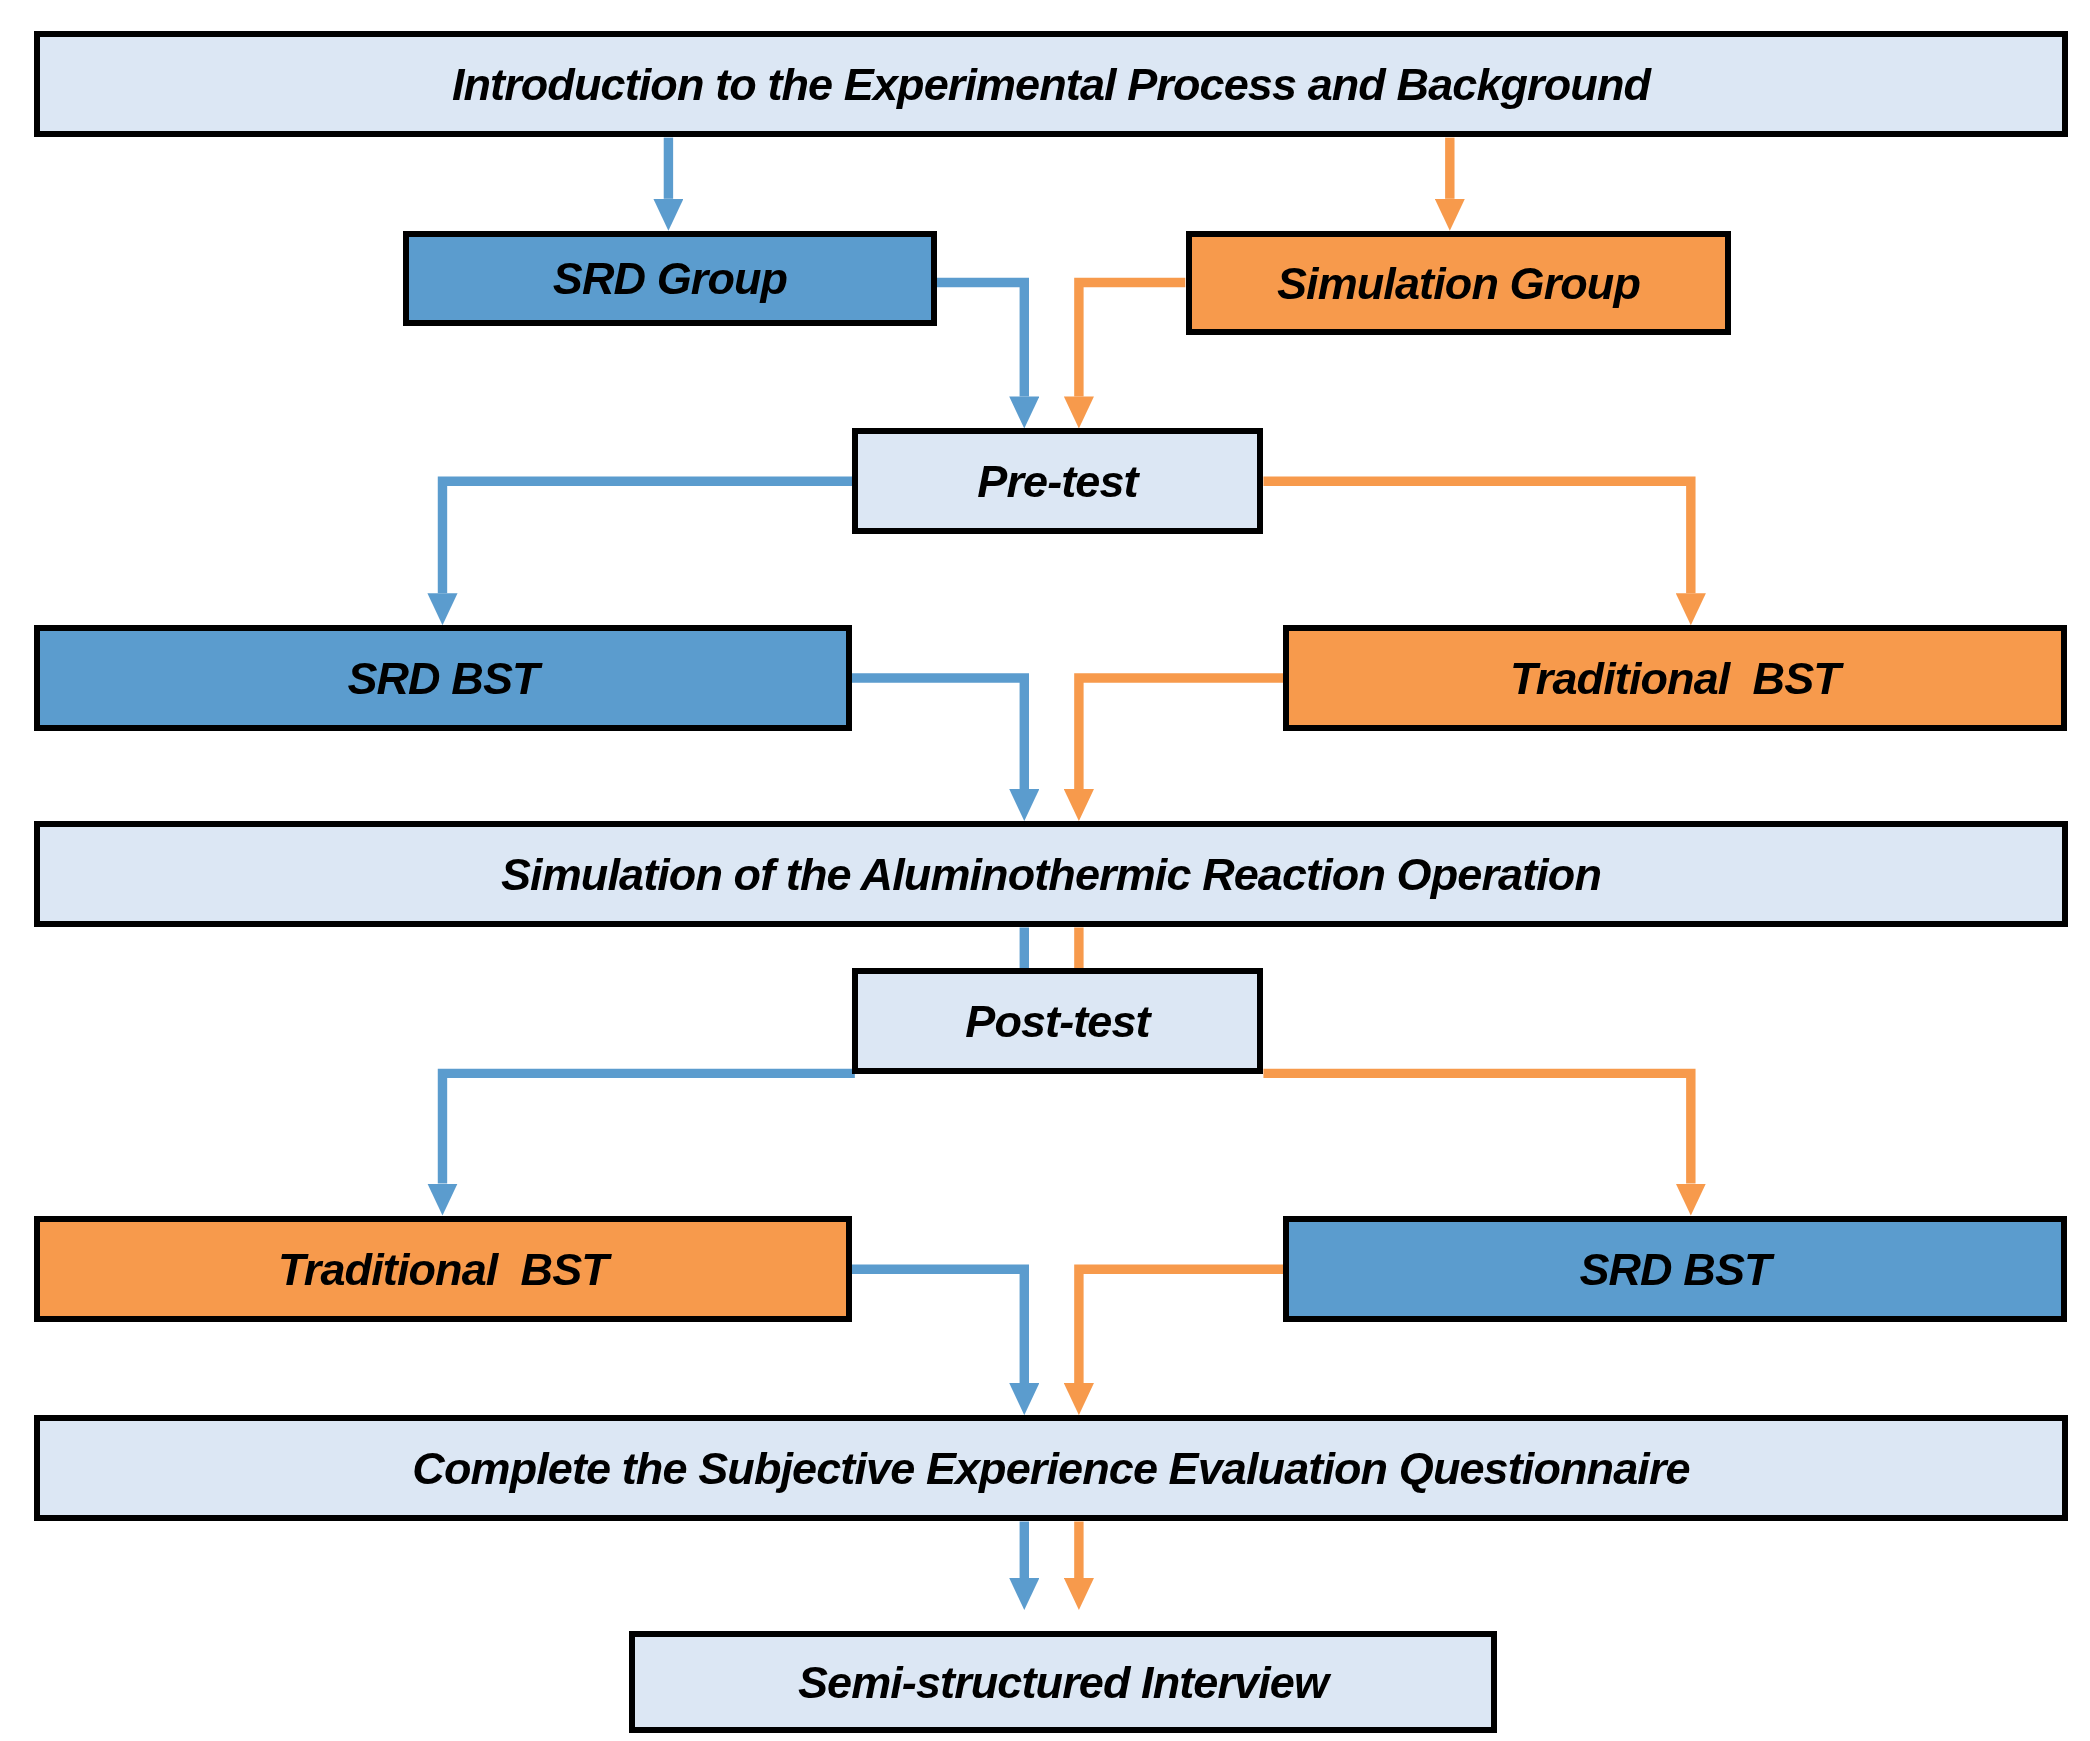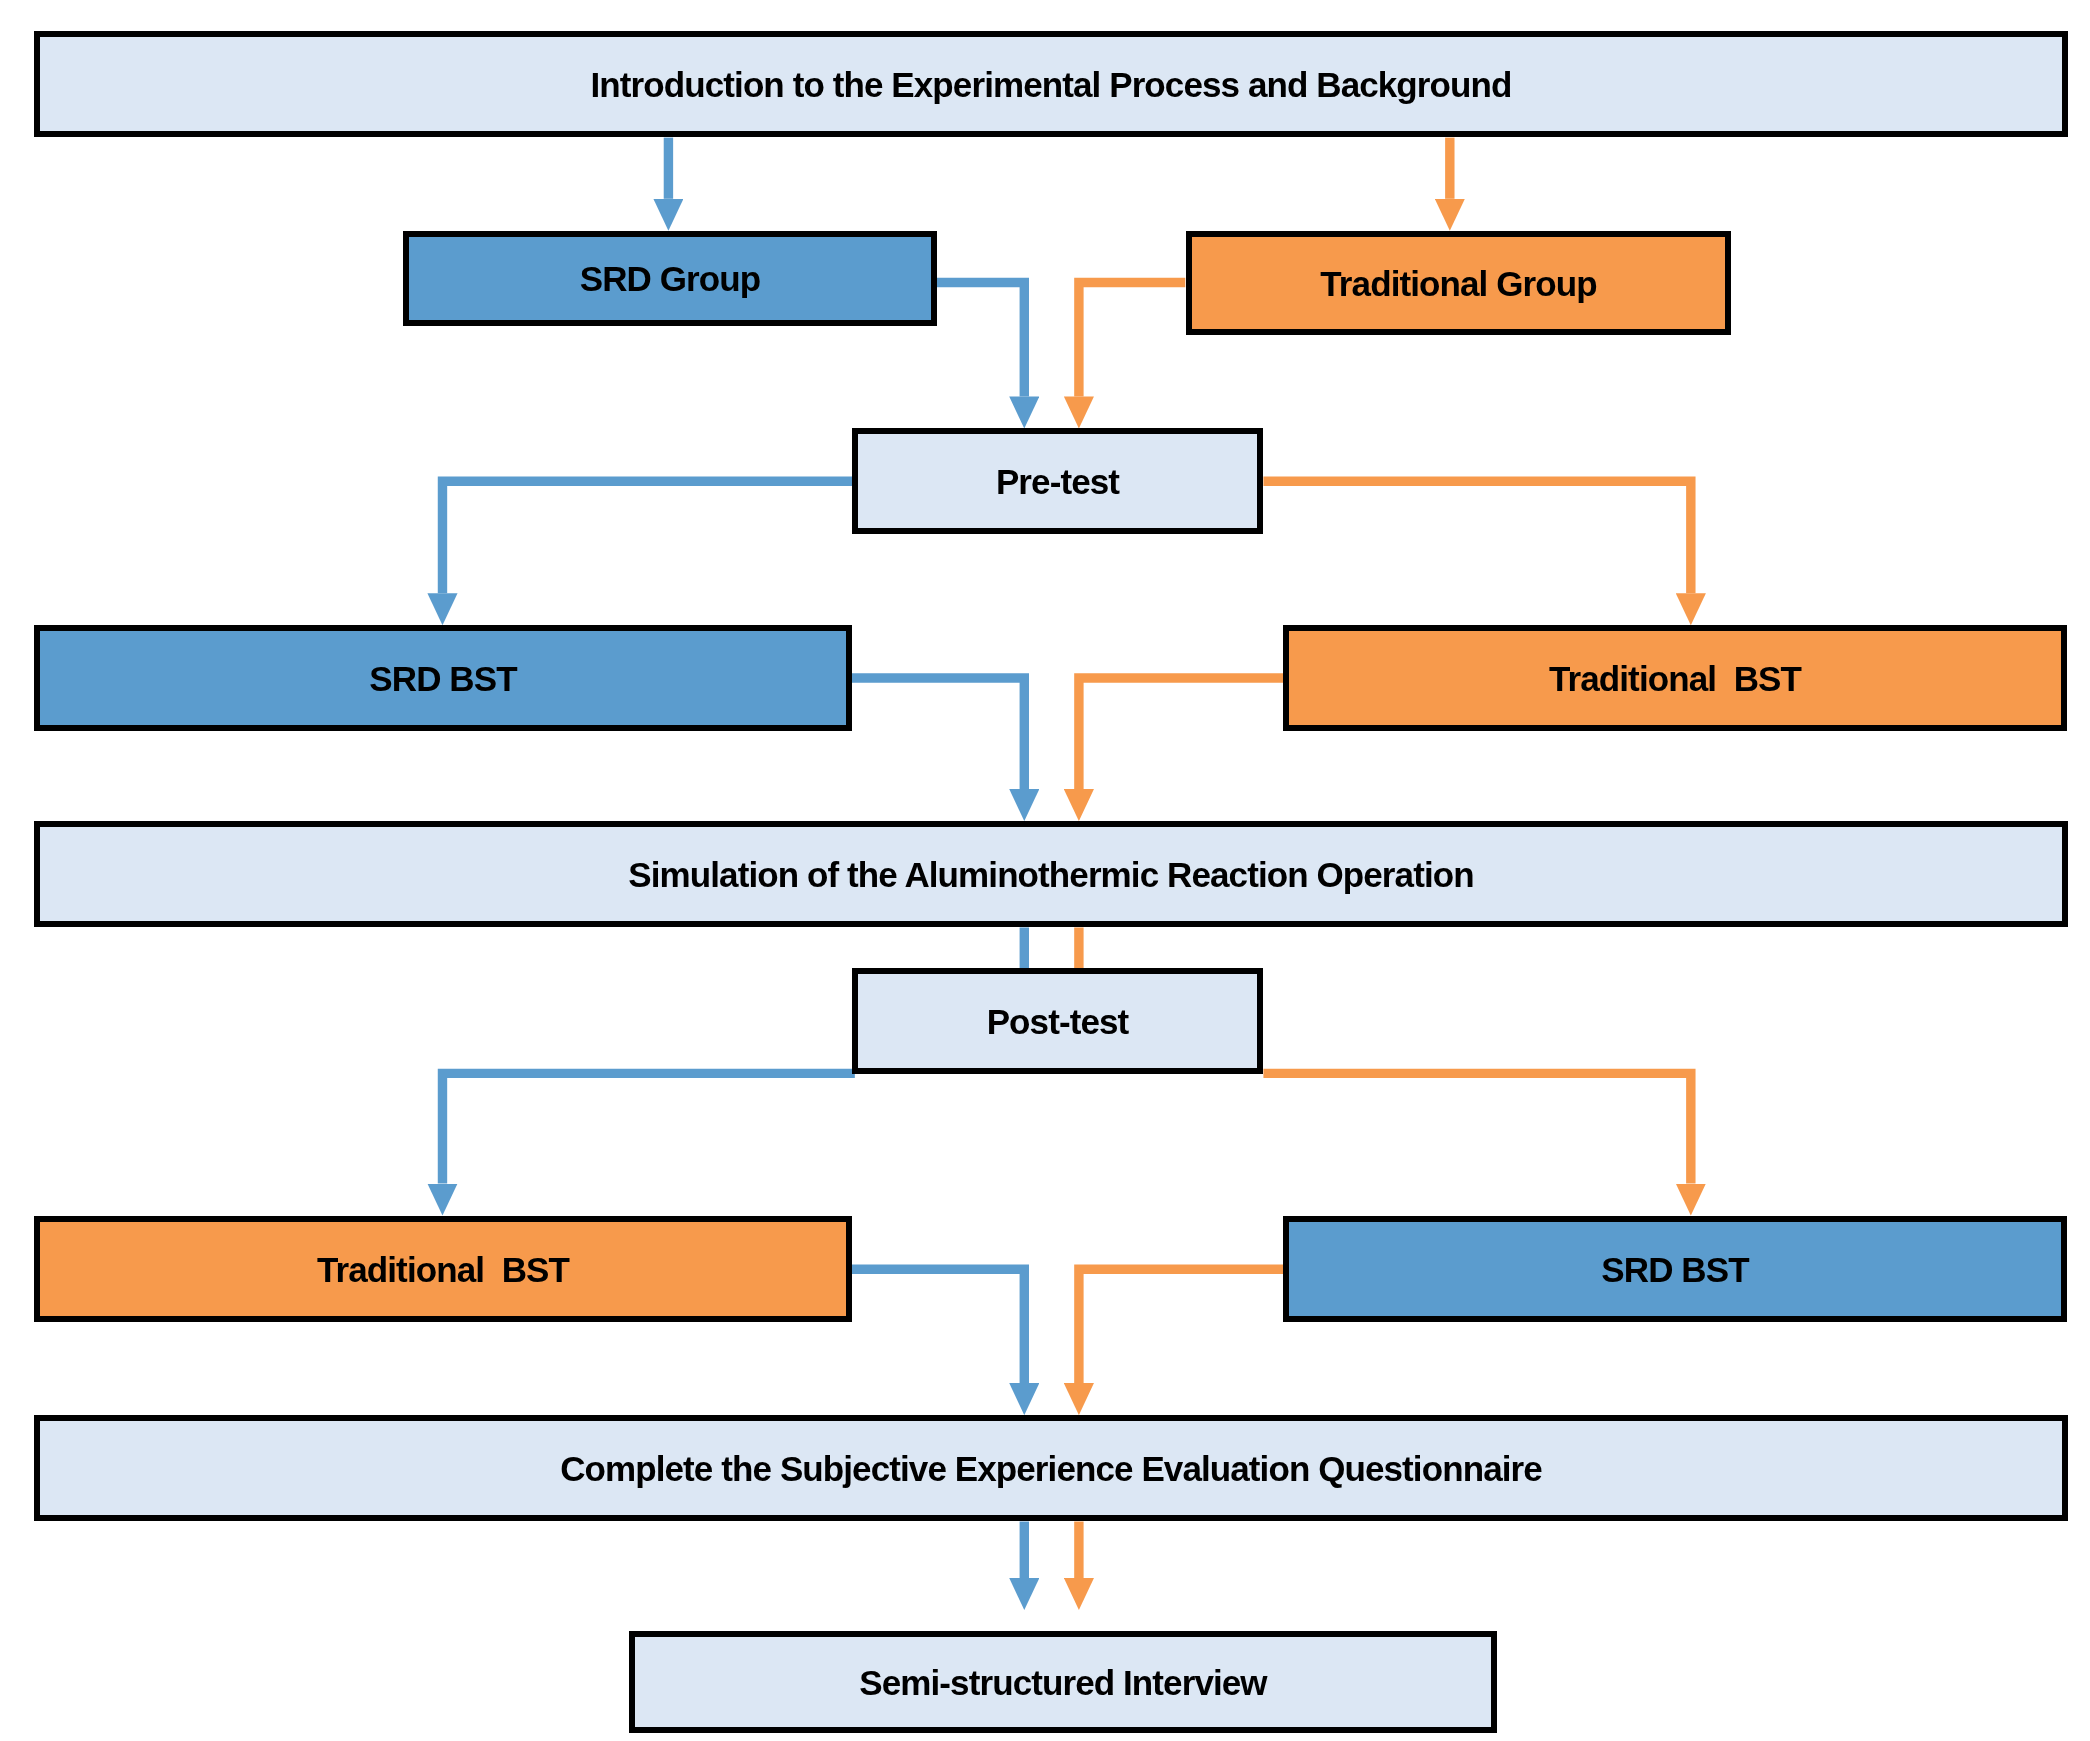--- a/index.html
+++ b/index.html
@@ -20,23 +20,23 @@
   svg.arrows{position:absolute;left:0;top:0;z-index:1;}
   .edge{fill:none;stroke-width:10;stroke-linejoin:miter;}
   .edge-blue{stroke:var(--blue);}
   .edge-orange{stroke:var(--orange);}
   .ah-blue{fill:var(--blue);}
   .ah-orange{fill:var(--orange);}
   .node{
     position:absolute;z-index:2;
     border:6.6px solid var(--border);
     display:flex;align-items:center;justify-content:center;
-    font-weight:700;font-size:35px;line-height:1;
+    font-weight:700;font-size:45px;line-height:1;
     letter-spacing:-0.9px;color:var(--text);
-    white-space:pre;text-align:center;
+    white-space:pre;text-align:center;font-style:italic;
   }
   .fill-light{background:var(--light);}
   .fill-blue{background:var(--blue);}
   .fill-orange{background:var(--orange);}
 
   .n-intro       {left:34px;  top:31px;   width:2034px; height:106px;}
   .n-srd-group   {left:403px; top:231px;  width:534px;  height:95px;}
   .n-trad-group  {left:1186px;top:231px;  width:545px;  height:104px;}
   .n-pre-test    {left:852px; top:428px;  width:411px;  height:106px;}
   .n-srd-bst-1   {left:34px;  top:625px;  width:818px;  height:106px;}
@@ -84,21 +84,21 @@
 
   <div class="node fill-light n-intro">
     <span>Introduction to the Experimental Process and Background</span>
   </div>
 
   <div class="node fill-blue n-srd-group">
     <span>SRD Group</span>
   </div>
 
   <div class="node fill-orange n-trad-group">
-    <span>Traditional Group</span>
+    <span>Simulation Group</span>
   </div>
 
   <div class="node fill-light n-pre-test">
     <span>Pre-test</span>
   </div>
 
   <div class="node fill-blue n-srd-bst-1">
     <span>SRD BST</span>
   </div>
 

